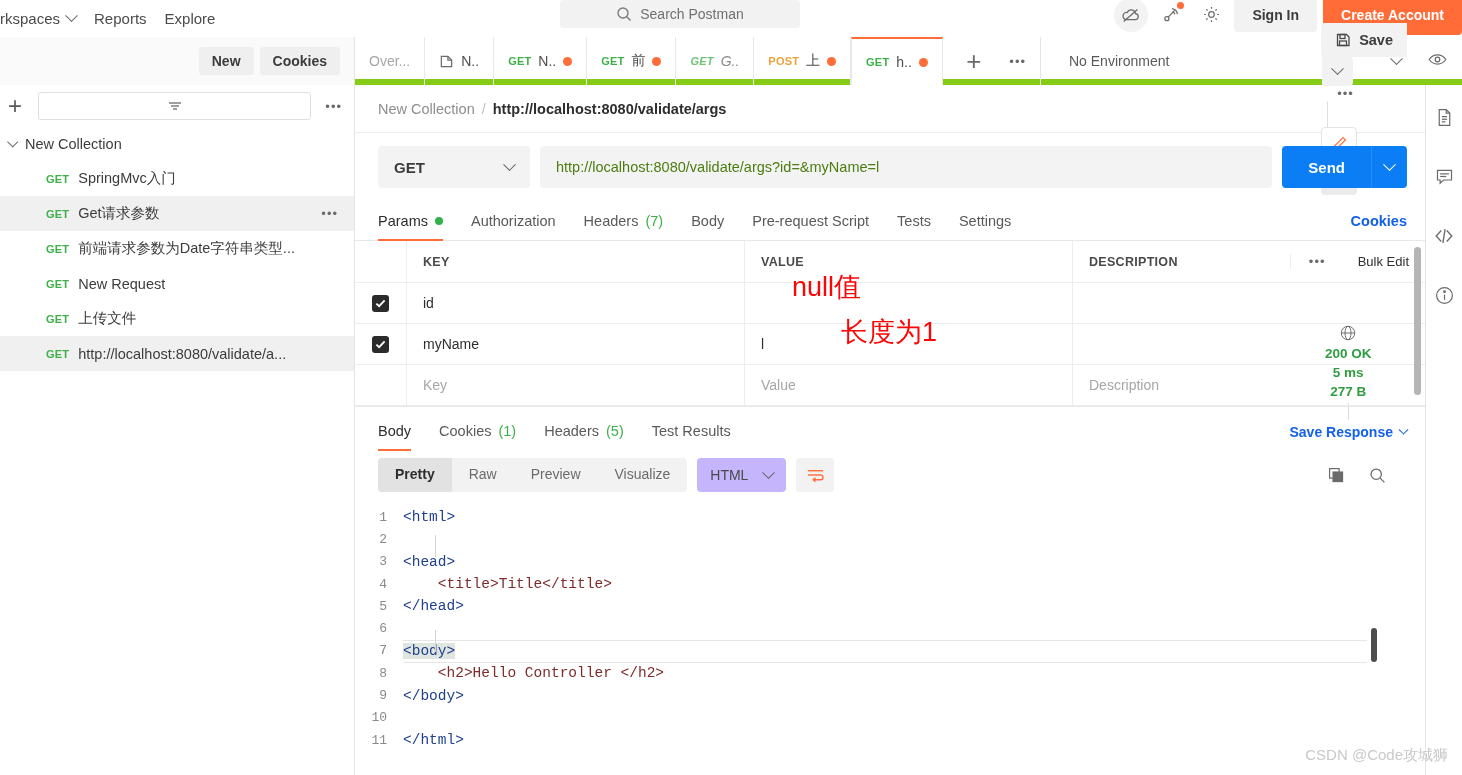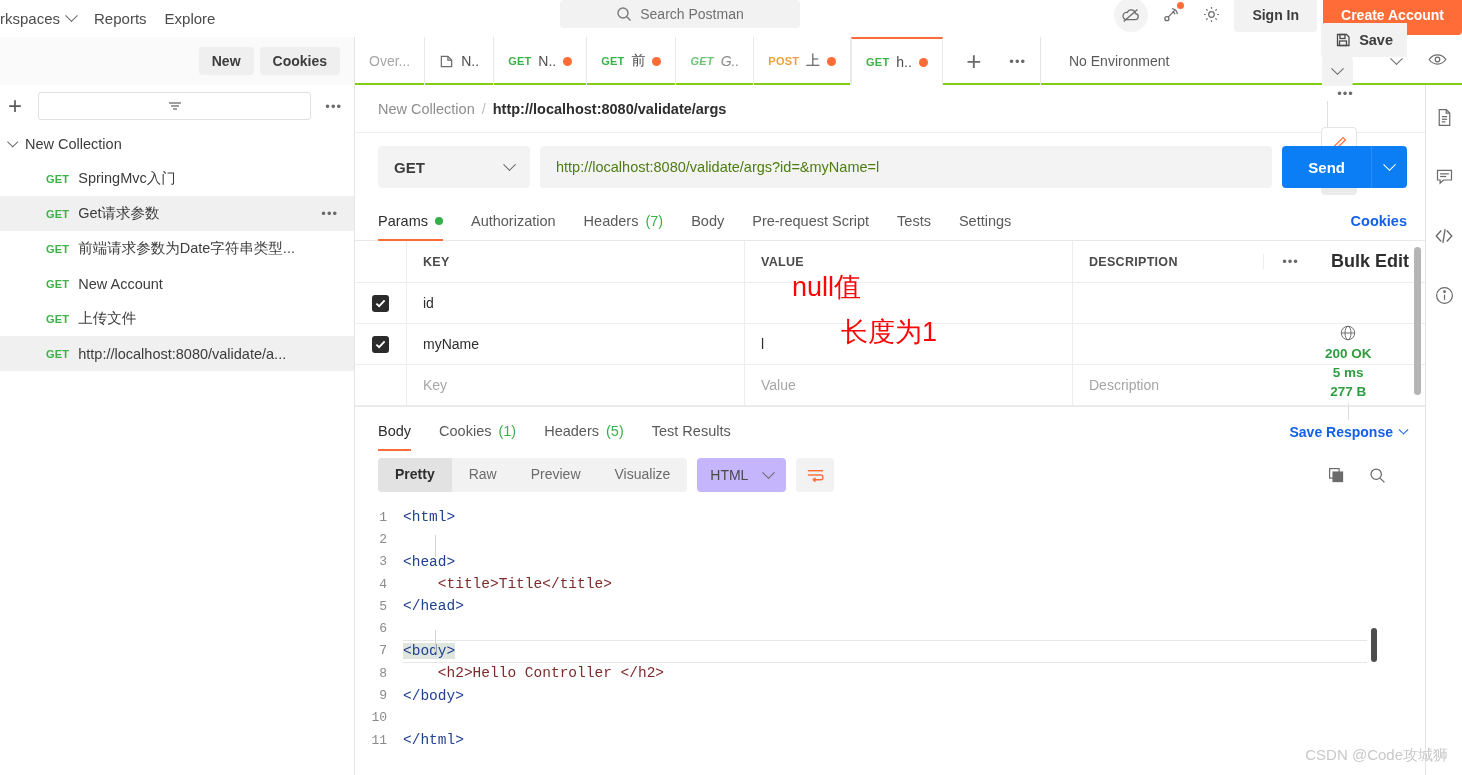--- a/index.html
+++ b/index.html
@@ -37,21 +37,21 @@
   .icon-btn.shaded { background:#f3f3f3; }
   .dot-badge { position:absolute; top:4px; right:4px; width:7px; height:7px; border-radius:50%; background:#ff6c37;}
   .signin-btn { background:#f2f2f2; color:#3c3c3c; font-size:14px; font-weight:700;
                 padding: 9px 18px; border-radius:4px; cursor:pointer; }
   .create-btn { background:#ff6c37; color:#fff; font-size:14px; font-weight:700;
                 padding: 10px 18px; border-radius:4px; cursor:pointer; height:40px;
                 display:flex;align-items:center;}
 
   
   .row2 { position:absolute; left:0; top:37px; width:1462px; height:48px;
-          background:#fff; border-bottom:2px solid #84cc16; }
+          background:#fff; border-bottom:6px solid #84cc16; }
   .sidebar-head { position:absolute; left:0; top:0; width:355px; height:48px;
                   background:#fafafa; border-right:1px solid #e4e4e4; display:flex;
                   align-items:center; justify-content:flex-end; padding-right:14px; gap:6px; }
   .pill-btn { font-size:14px; font-weight:700; color:#3c3c3c; background:#efefef;
               padding:6px 13px; border-radius:4px; cursor:pointer;}
 
   .tabstrip { position:absolute; left:355px; top:0; right:422px; height:48px; display:flex; align-items:stretch; }
   .tab { display:flex; align-items:center; gap:7px; padding:0 14px; font-size:14px;
          color:#6b6b6b; border-right:1px solid #e8e8e8; cursor:pointer; position:relative;
          white-space:nowrap; }
@@ -150,21 +150,21 @@
   .pc-val { width:328px; padding-left:16px; border-right:1px solid #ededed; height:100%;
             display:flex; align-items:center; font-size:14px; position:relative;}
   .pc-desc { flex:1; padding-left:16px; height:100%; display:flex; align-items:center; font-size:14px;}
   .hdr-txt { font-size:12.5px; font-weight:700; color:#4a4a4a; letter-spacing:.3px;}
   .placeh { color:#a6a6a6; }
   .cbox { width:17px; height:17px; border-radius:3px; background:#2b2b2b;
           display:flex; align-items:center; justify-content:center; cursor:pointer;}
   .cbox svg { display:block; }
   .pt-ellip { width:54px; text-align:center; color:#6b6b6b; font-size:13px; letter-spacing:1px;
               border-left:1px solid #ededed; cursor:pointer; }
-  .bulk { padding:0 16px 0 14px; font-size:18px; font-weight:700; color:#2e2e2e; cursor:pointer;}
+  .bulk { padding:0 16px 0 14px; font-size:13px; font-weight:400; color:#2e2e2e; cursor:pointer;}
   .annot { position:absolute; color:#fb0505; font-weight:400; pointer-events:none; }
   .annot-null { left:47px; top:-14px; font-size:27px; }
   .annot-len { left:96px; top:-10px; font-size:27px; }
   .vscroll { position:absolute; right:4px; top:6px; width:7px; height:148px;
              background:#b5b5b5; border-radius:4px; }
 
   
   .resp-tabs { display:flex; align-items:flex-end; padding:11px 18px 0 23px; height:44px;
                border-top:1px solid #e8e8e8; }
   .resp-meta { margin-left:auto; display:flex; align-items:center; gap:4px; font-size:13.5px;
@@ -347,21 +347,21 @@
       <span class="meth m-get">GET</span>
       <span class="req-label">Get请求参数</span>
       <span class="item-ellip">•••</span>
     </div>
     <div class="req-item">
       <span class="meth m-get">GET</span>
       <span class="req-label">前端请求参数为Date字符串类型...</span>
     </div>
     <div class="req-item">
       <span class="meth m-get">GET</span>
-      <span class="req-label">New Account</span>
+      <span class="req-label">New Request</span>
     </div>
     <div class="req-item">
       <span class="meth m-get">GET</span>
       <span class="req-label">上传文件</span>
     </div>
     <div class="req-item sel">
       <span class="meth m-get">GET</span>
       <span class="req-label">http://localhost:8080/validate/a...</span>
     </div>
   </div>

